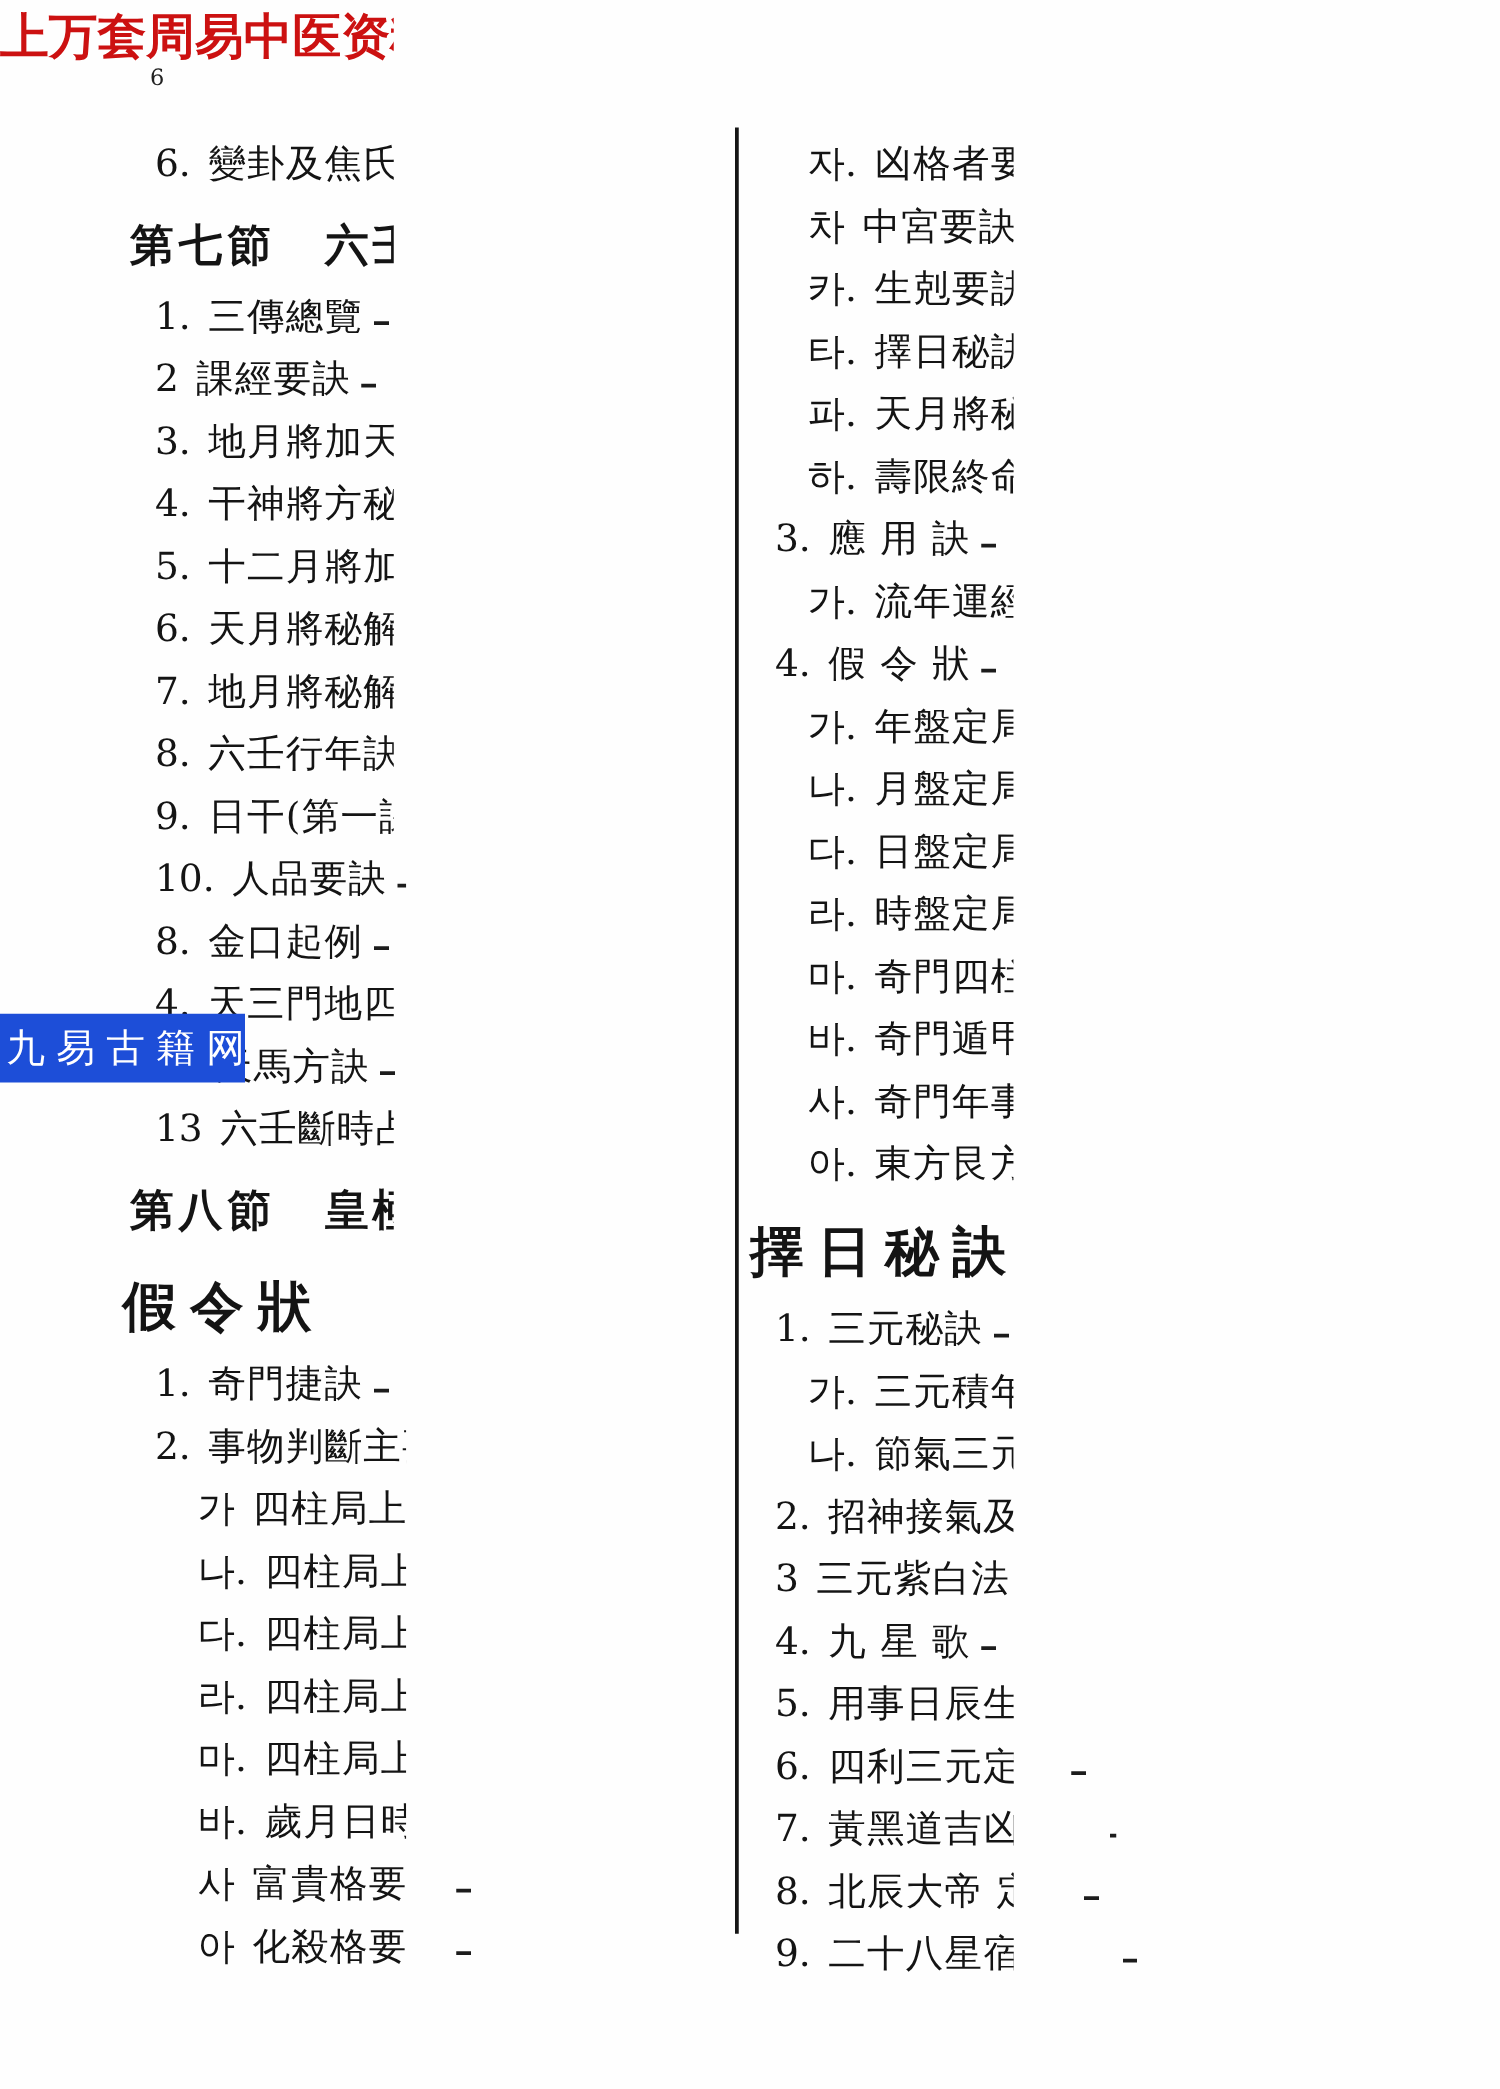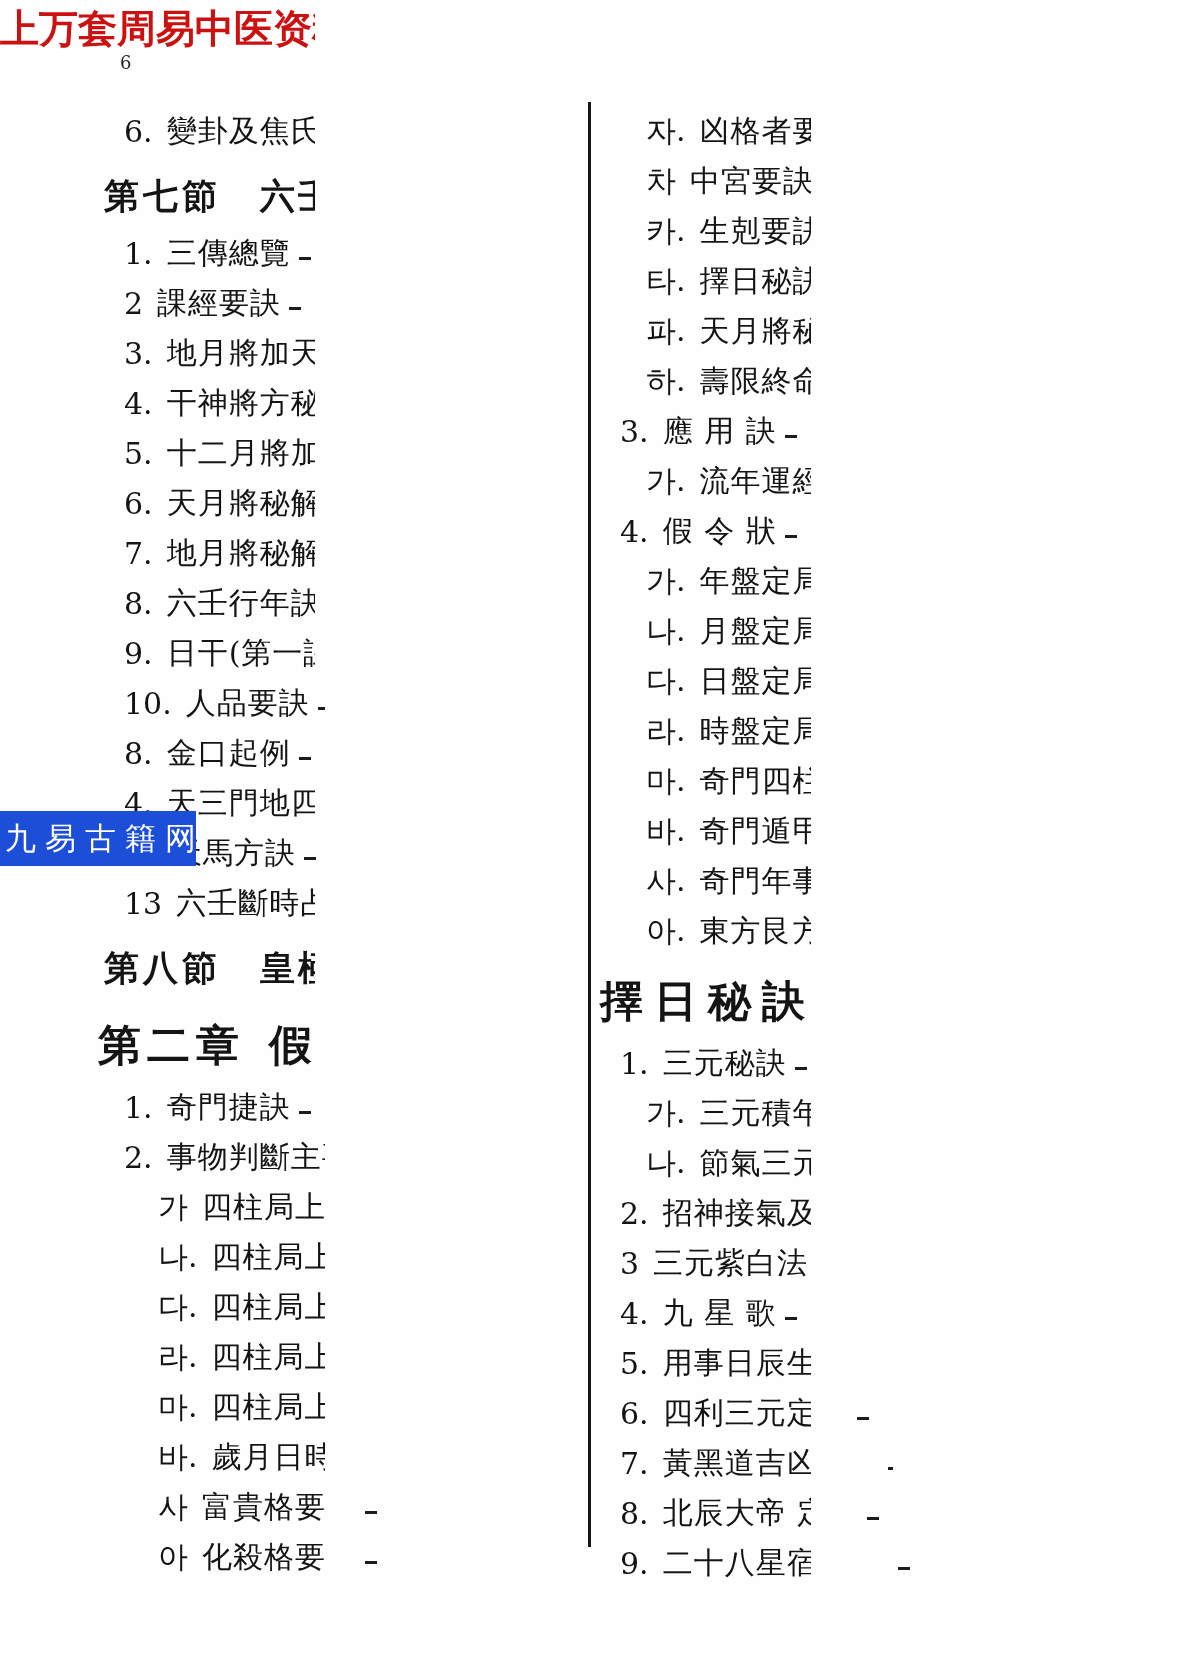--- a/index.html
+++ b/index.html
@@ -144,21 +144,20 @@
         <span class="leader"></span>
         <span class="page">187</span>
       </div>
       <div class="row lvl-section">
         <span class="no">第八節</span>
         <span class="title">皇極經世策數訣</span>
         <span class="leader"></span>
         <span class="page">191</span>
       </div>
       <div class="row lvl-chapter">
-        <span class="no">第二章</span>
         <span class="title">假令狀</span>
       </div>
       <div class="row lvl-item">
         <span class="no">1.</span>
         <span class="title">奇門捷訣</span>
         <span class="leader"></span>
         <span class="page">204</span>
       </div>
       <div class="row lvl-item">
         <span class="no">2.</span>

